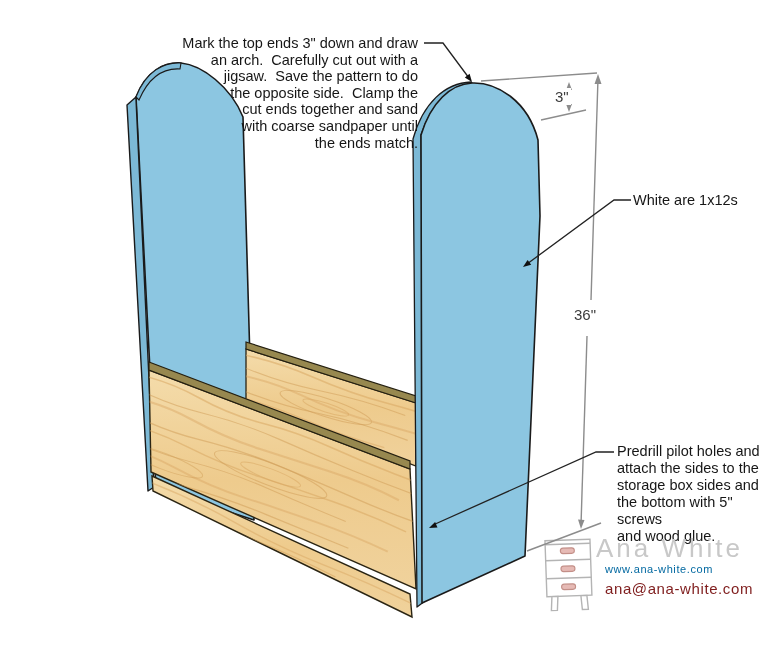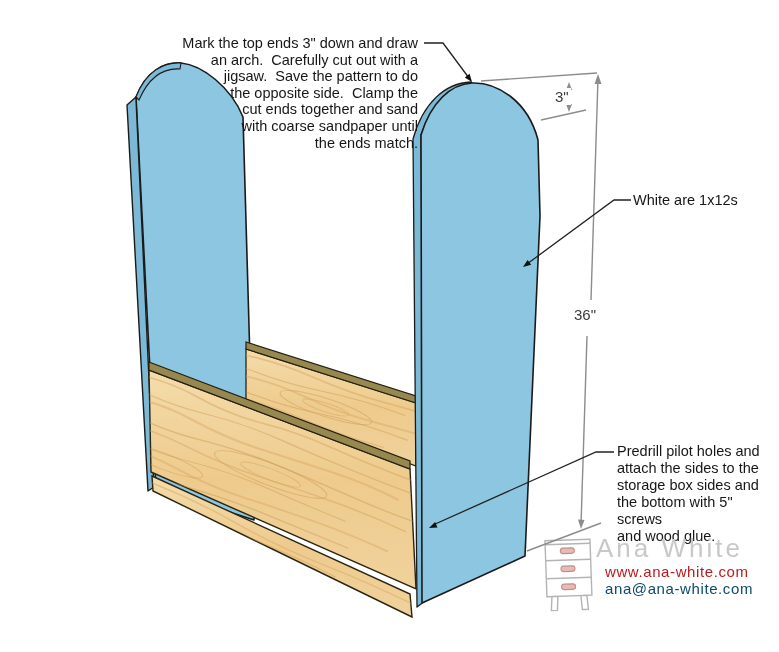--- a/index.html
+++ b/index.html
@@ -9,22 +9,22 @@
   }
   .canvas svg{position:absolute;left:0;top:0;}
   .note{position:absolute;white-space:pre-wrap;font-size:14.5px;line-height:16.6px;color:#161616;}
   .note-arch{top:35px;right:361px;width:260px;text-align:right;}
   .note-sides{top:192px;left:633px;}
   .note-predrill{top:443px;left:617px;width:160px;line-height:17px;}
   .dim-label{position:absolute;font-size:15px;color:#3c3c3c;background:#fff;padding:0 2px;}
   .dim-3{top:88px;left:553px;}
   .dim-36{top:306px;left:572px;}
   .logo-name{position:absolute;top:533px;left:596px;font-size:26px;letter-spacing:3px;color:#c8c8c8;}
-  .logo-site{position:absolute;top:563px;left:605px;font-size:15px;letter-spacing:.6px;color:#b91c1c;}
-  .logo-email{position:absolute;top:580px;left:605px;font-size:15px;letter-spacing:.6px;color:#0c4a6e;}
+  .logo-site{position:absolute;top:563px;left:605px;font-size:11px;letter-spacing:.6px;color:#0369a1;}
+  .logo-email{position:absolute;top:580px;left:605px;font-size:15px;letter-spacing:.6px;color:#7f1d1d;}
 </style>
 </head>
 <body>
 
 <div class="canvas">
 
   <svg width="779" height="652" viewBox="0 0 779 652">
     <defs>
       <linearGradient id="woodGrad" x1="0" y1="0" x2="0" y2="1">
         <stop offset="0" stop-color="#f4dcab"></stop>

